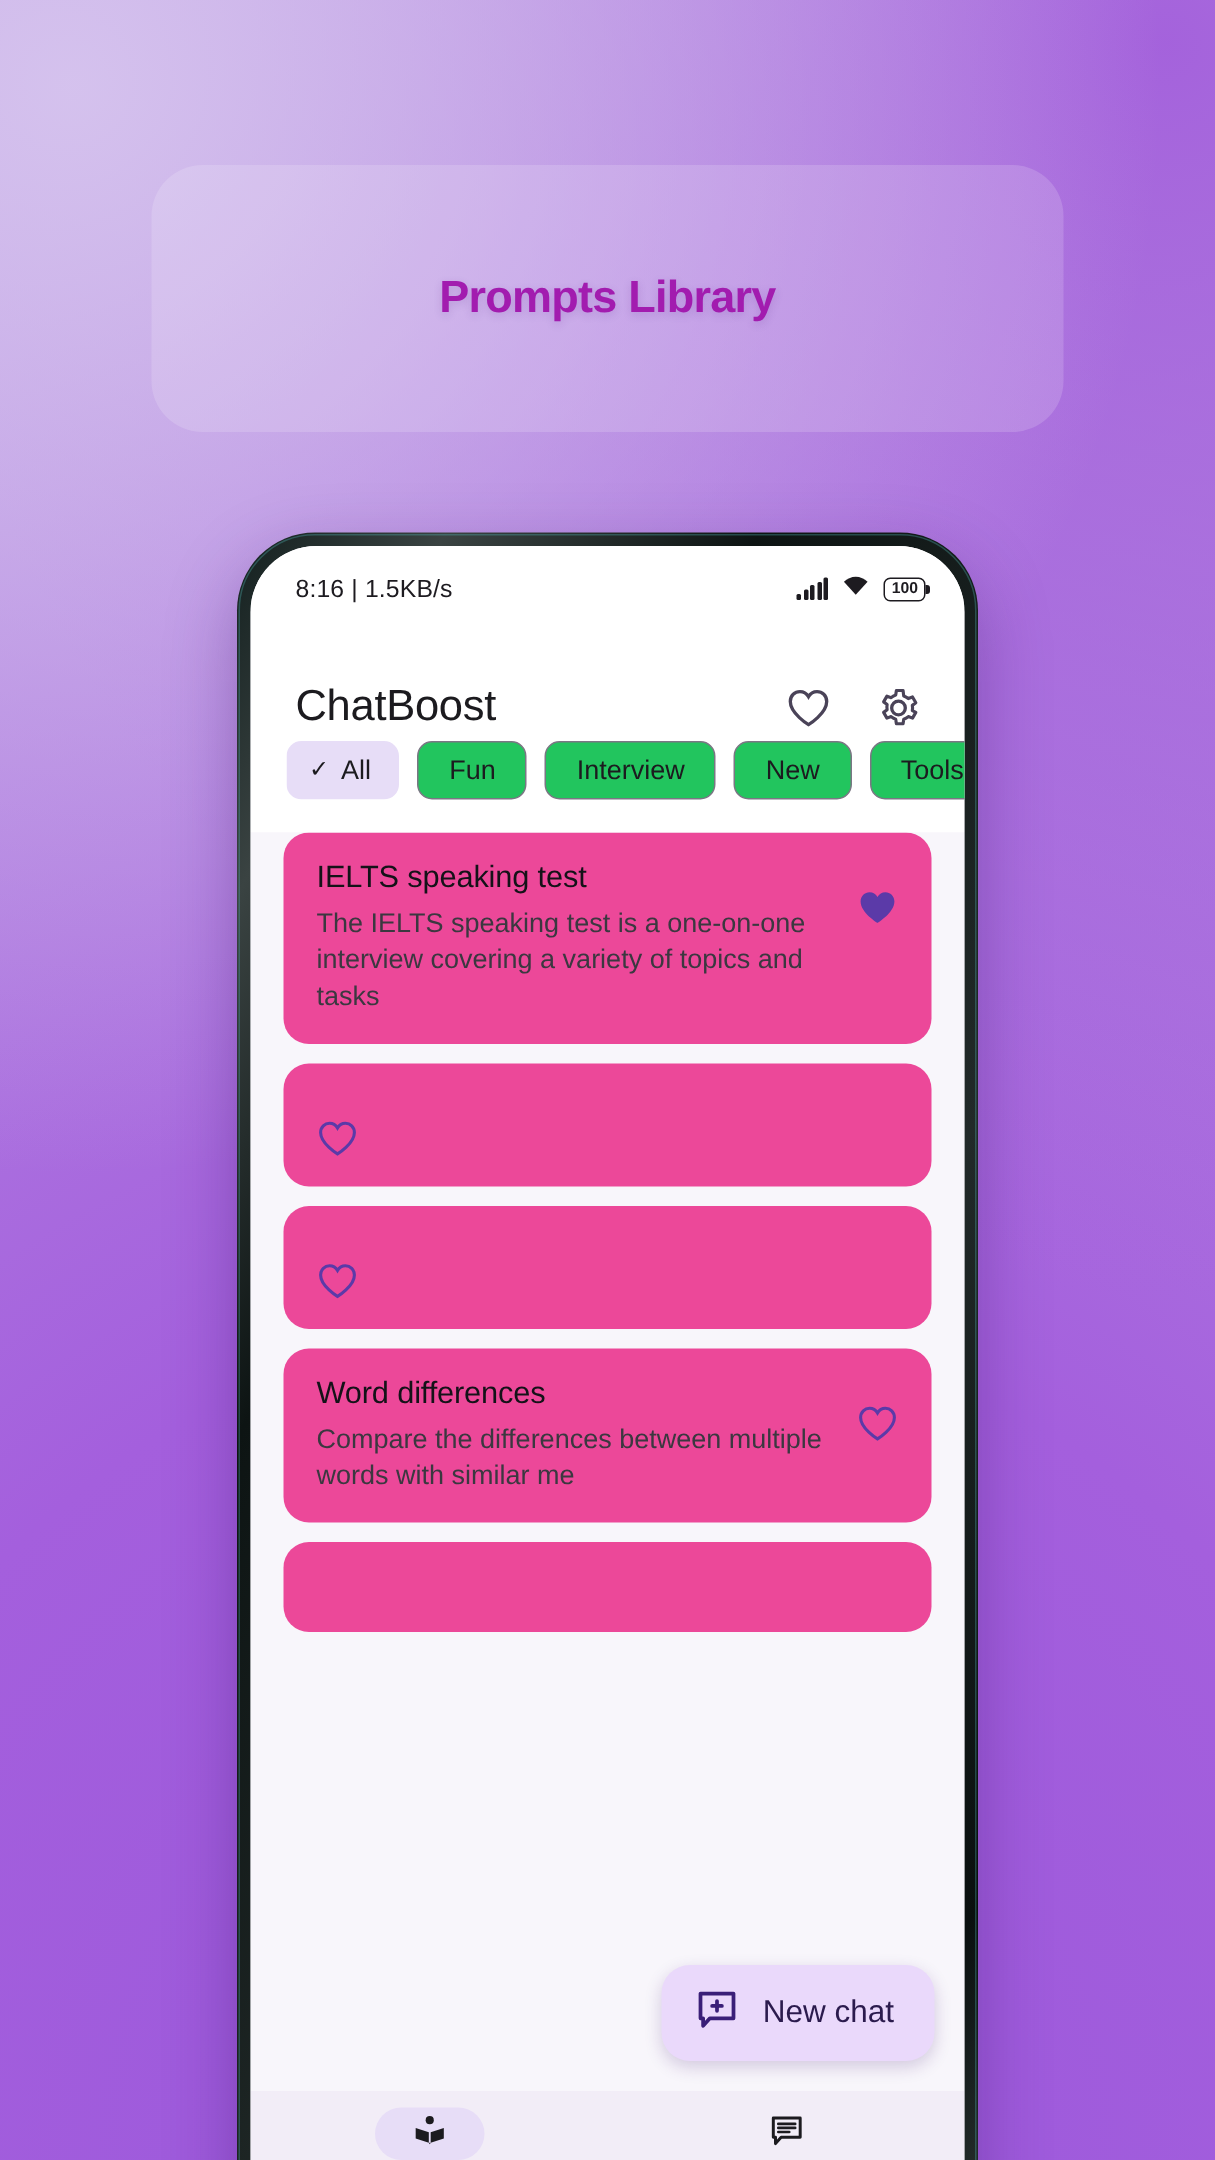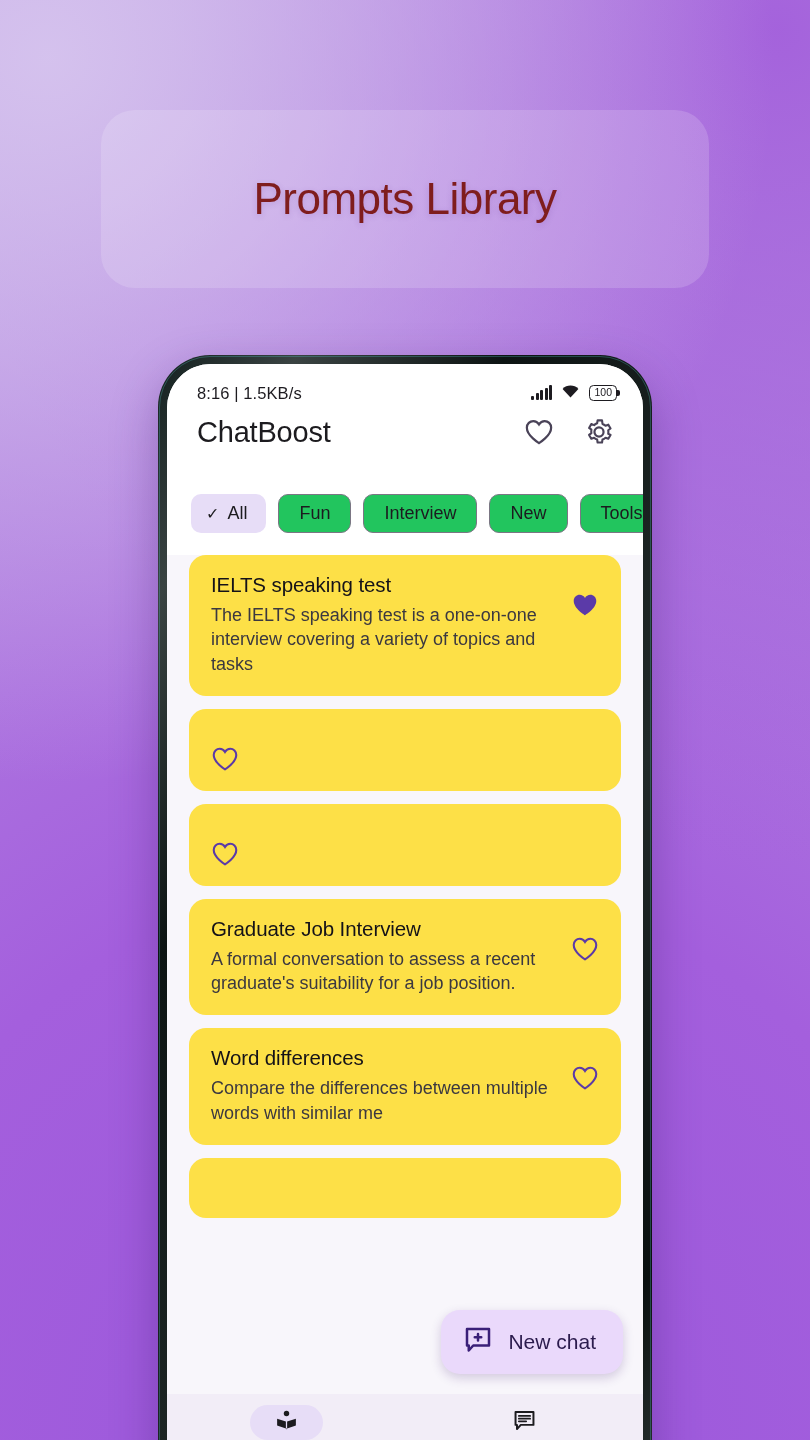--- a/index.html
+++ b/index.html
@@ -19,23 +19,23 @@
   
   .banner {
     position: absolute;
     left: 101px; top: 110px;
     width: 608px; height: 178px;
     border-radius: 34px;
     background: rgba(255,255,255,0.16);
     display: flex; align-items: center; justify-content: center;
   }
   .banner-title {
-    color: #7f1d1d;
-    font-size: 44px;
-    font-weight: normal;
+    color: #a21caf;
+    font-size: 30px;
+    font-weight: bold;
     letter-spacing: -0.5px;
     text-shadow: 0 2px 6px rgba(90,40,140,0.18);
   }
 
   
   .phone {
     position: absolute;
     left: 158px; top: 355px;
     width: 494px; height: 1156px;
     border-radius: 52px;
@@ -69,33 +69,33 @@
   }
   .status-left { font-size: 16.5px; color: #1d1b20; letter-spacing: 0.1px; }
   .status-right { display: flex; align-items: center; gap: 9px; }
   .sig { display: flex; align-items: flex-end; gap: 1.6px; height: 14px; }
   .sig i { width: 3px; background: #1d1b20; border-radius: 1px; display: block; }
   .sig i:nth-child(1){height:4px;} .sig i:nth-child(2){height:7px;}
   .sig i:nth-child(3){height:10px;} .sig i:nth-child(4){height:12.5px;}
   .sig i:nth-child(5){height:15px;}
   .batt {
     border: 1.7px solid #1d1b20; border-radius: 4.5px;
-    font-size: 10.5px; font-weight: normal; color: #1d1b20;
+    font-size: 10.5px; font-weight: bold; color: #1d1b20;
     padding: 0.5px 4px 1px; line-height: 1.25; position: relative;
   }
   .batt::after {
     content:""; position:absolute; right:-3.5px; top:4px;
     width:2.5px; height:6px; background:#1d1b20; border-radius:0 2px 2px 0;
   }
 
   
   .appbar {
     height: 72px;
     background: #ffffff;
-    display: flex; align-items: flex-start; justify-content: space-between;
+    display: flex; align-items: flex-end; justify-content: space-between;
     padding: 0 28px 0 30px;
     flex: 0 0 auto;
   }
   .app-title { font-size: 29px; color: #1c1b1f; letter-spacing: -0.2px; }
   .appbar-actions { display: flex; align-items: center; gap: 28px; }
   .icon-btn { width: 32px; height: 32px; display: flex; align-items: center; justify-content: center; }
 
   
   .chips-wrap { background: #ffffff; padding: 6px 0 22px 0; flex: 0 0 auto; }
   .chips { display: flex; gap: 12px; padding-left: 24px; }
@@ -122,21 +122,21 @@
   .list {
     flex: 1 1 auto;
     background: #f8f6fb;
     padding: 0 22px;
     display: flex; flex-direction: column; gap: 13px;
     overflow: hidden;
     position: relative;
   }
   .card {
     flex: 0 0 auto;
-    background: #fde047;
+    background: #ec4899;
     border-radius: 17px;
     padding: 18px 22px 20px;
     display: flex; align-items: flex-start; gap: 10px;
     position: relative;
   }
   .card-body { flex: 1 1 auto; min-width: 0; }
   .card-title {
     font-size: 20.5px; color: #141218;
     letter-spacing: -0.1px; margin-bottom: 6px;
   }
@@ -272,31 +272,20 @@
       </div>
 
       <div class="card">
         <span class="fav">
           <svg width="26" height="24" viewBox="0 0 24 22">
             <path d="M12 20.5 C12 20.5 1.6 14.2 1.6 7.3 C1.6 3.9 4.2 1.6 7.1 1.6 C9.2 1.6 11 2.8 12 4.5 C13 2.8 14.8 1.6 16.9 1.6 C19.8 1.6 22.4 3.9 22.4 7.3 C22.4 14.2 12 20.5 12 20.5 Z" fill="none" stroke="#5b3aa8" stroke-width="1.9"></path>
           </svg>
         </span>
       </div>
 
-      <div class="card">
-        <div class="card-body">
-          <div class="card-title">Graduate Job Interview</div>
-          <div class="card-desc">A formal conversation to assess a recent graduate's suitability for a job position.</div>
-        </div>
-        <span class="fav">
-          <svg width="26" height="24" viewBox="0 0 24 22">
-            <path d="M12 20.5 C12 20.5 1.6 14.2 1.6 7.3 C1.6 3.9 4.2 1.6 7.1 1.6 C9.2 1.6 11 2.8 12 4.5 C13 2.8 14.8 1.6 16.9 1.6 C19.8 1.6 22.4 3.9 22.4 7.3 C22.4 14.2 12 20.5 12 20.5 Z" fill="none" stroke="#5b3aa8" stroke-width="1.9"></path>
-          </svg>
-        </span>
-      </div>
 
       <div class="card">
         <div class="card-body">
           <div class="card-title">Word differences</div>
           <div class="card-desc">Compare the differences between multiple words with similar me</div>
         </div>
         <span class="fav">
           <svg width="26" height="24" viewBox="0 0 24 22">
             <path d="M12 20.5 C12 20.5 1.6 14.2 1.6 7.3 C1.6 3.9 4.2 1.6 7.1 1.6 C9.2 1.6 11 2.8 12 4.5 C13 2.8 14.8 1.6 16.9 1.6 C19.8 1.6 22.4 3.9 22.4 7.3 C22.4 14.2 12 20.5 12 20.5 Z" fill="none" stroke="#5b3aa8" stroke-width="1.9"></path>
           </svg>

